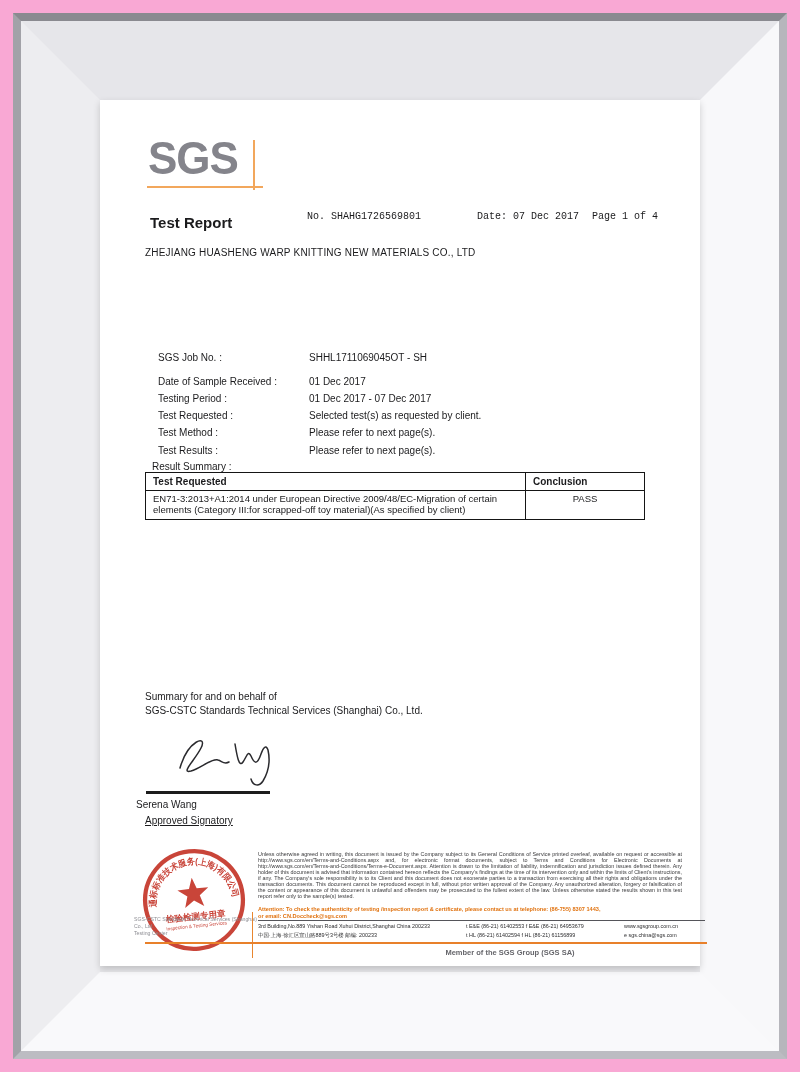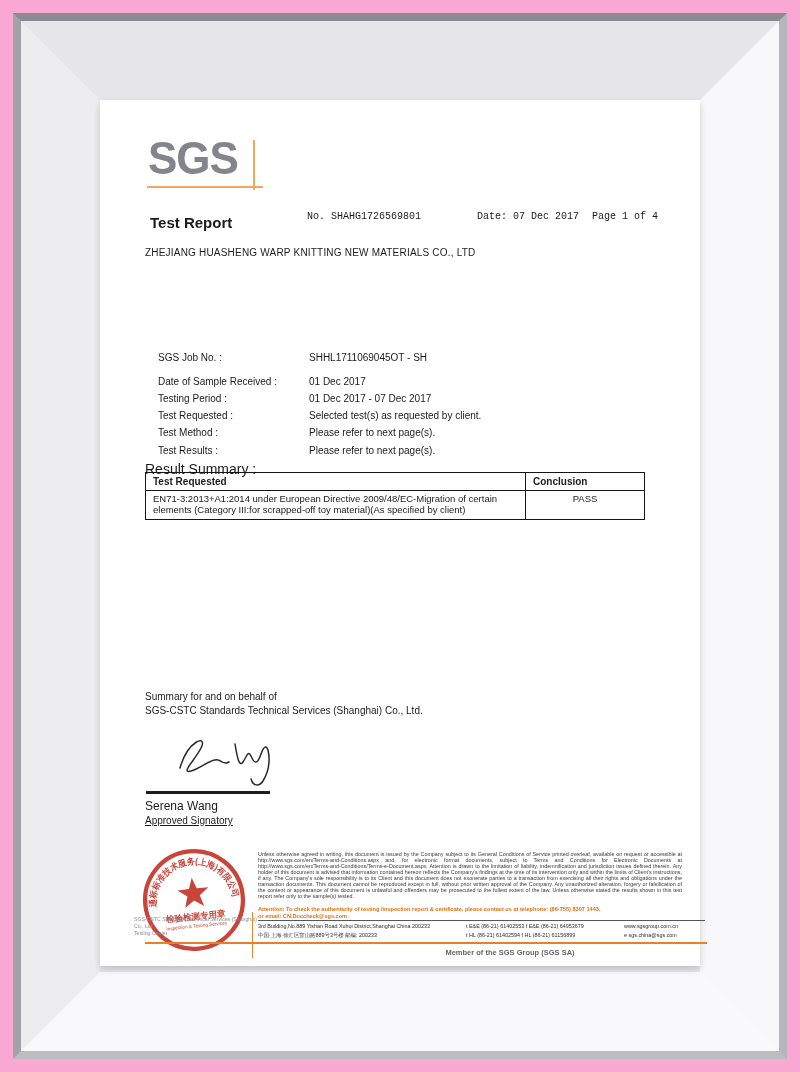--- a/index.html
+++ b/index.html
@@ -25,34 +25,34 @@
   .hdr{font-size:10px;top:111px;white-space:nowrap;font-family:Liberation Mono, monospace;}
   .hdr-no{left:207px;} .hdr-date{left:377px;} .hdr-page{left:492px;}
   
   .client{left:45px;font-size:10px;letter-spacing:.2px;white-space:nowrap;}
   .client1{top:147px;} .client2{top:165px;}
   .intro{left:45px;top:232px;font-size:9.5px;white-space:nowrap;}
   
   .field{position:absolute;left:58px;font-size:10px;height:14px;white-space:nowrap;}
   .flabel{display:inline-block;}
   .fvalue{position:absolute;left:140px;white-space:nowrap;margin-left:11px;}
-  .rs-label{left:45px;top:361px;font-size:14px;}
+  .rs-label{left:52px;top:361px;font-size:10px;}
   
   .result-table{position:absolute;left:45px;top:372px;width:500px;border-collapse:collapse;
                 font-size:9.5px;table-layout:fixed;}
   .result-table th,.result-table td{border:1.6px solid #151515;padding:2px 7px 4px 7px;vertical-align:top;}
   .result-table th{font-size:10px;text-align:left;padding-top:3px;padding-bottom:3px;margin-left:28px;}
   .col-conc{width:104px;text-align:center;}
   .cell-pass{text-align:center;}
   
   .sig1{left:45px;top:591px;font-size:10px;}
   .sig2{left:45px;top:605px;font-size:10px;white-space:nowrap;}
   .sig-svg{left:42px;top:626px;}
   .sig-rule{left:46px;top:691px;width:124px;height:2.5px;background:#1c1c1c;}
-  .sig-name{left:45px;top:699px;font-size:12px;}
+  .sig-name{left:36px;top:699px;font-size:10px;}
   .sig-title{left:45px;top:715px;font-size:10px;text-decoration:underline;}
   
   .stamp{left:40px;top:746px;width:108px;height:108px;transform:rotate(-6deg);opacity:.93;}
   .footer-co{left:34px;top:816px;width:126px;font-size:5.2px;line-height:1.3;color:#8d8d93;}
   .vdiv{left:152px;top:812px;width:1px;height:46px;background:#e8862f;}
   .disclaimer{left:158px;top:751px;width:424px;font-size:5.4px;line-height:1.12;
               text-align:justify;color:#3a3a3c;}
   .attention{left:158px;top:806px;width:424px;font-size:5.6px;line-height:1.2;
              color:#e0720f;font-weight:bold;}
   .attention span{display:block;}

